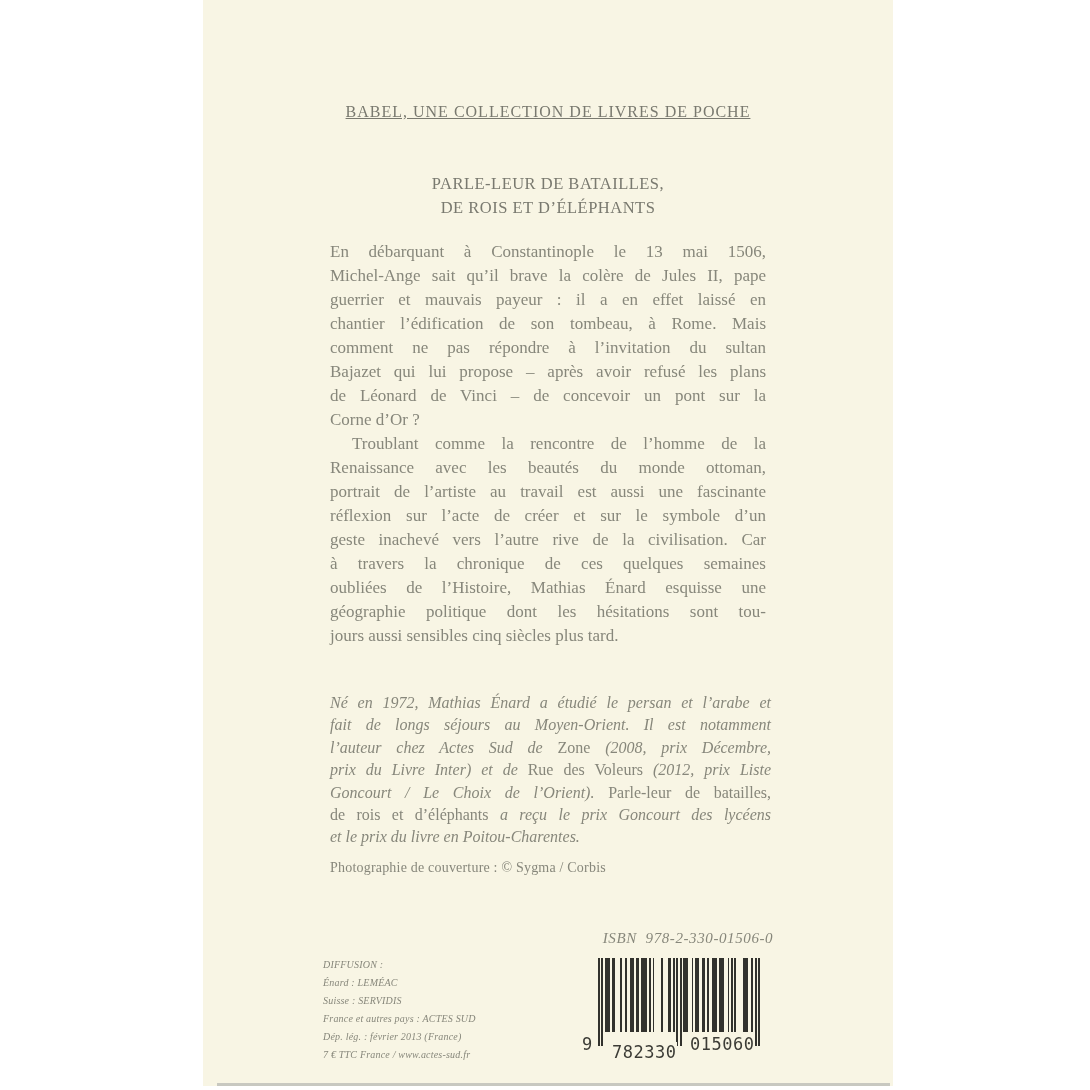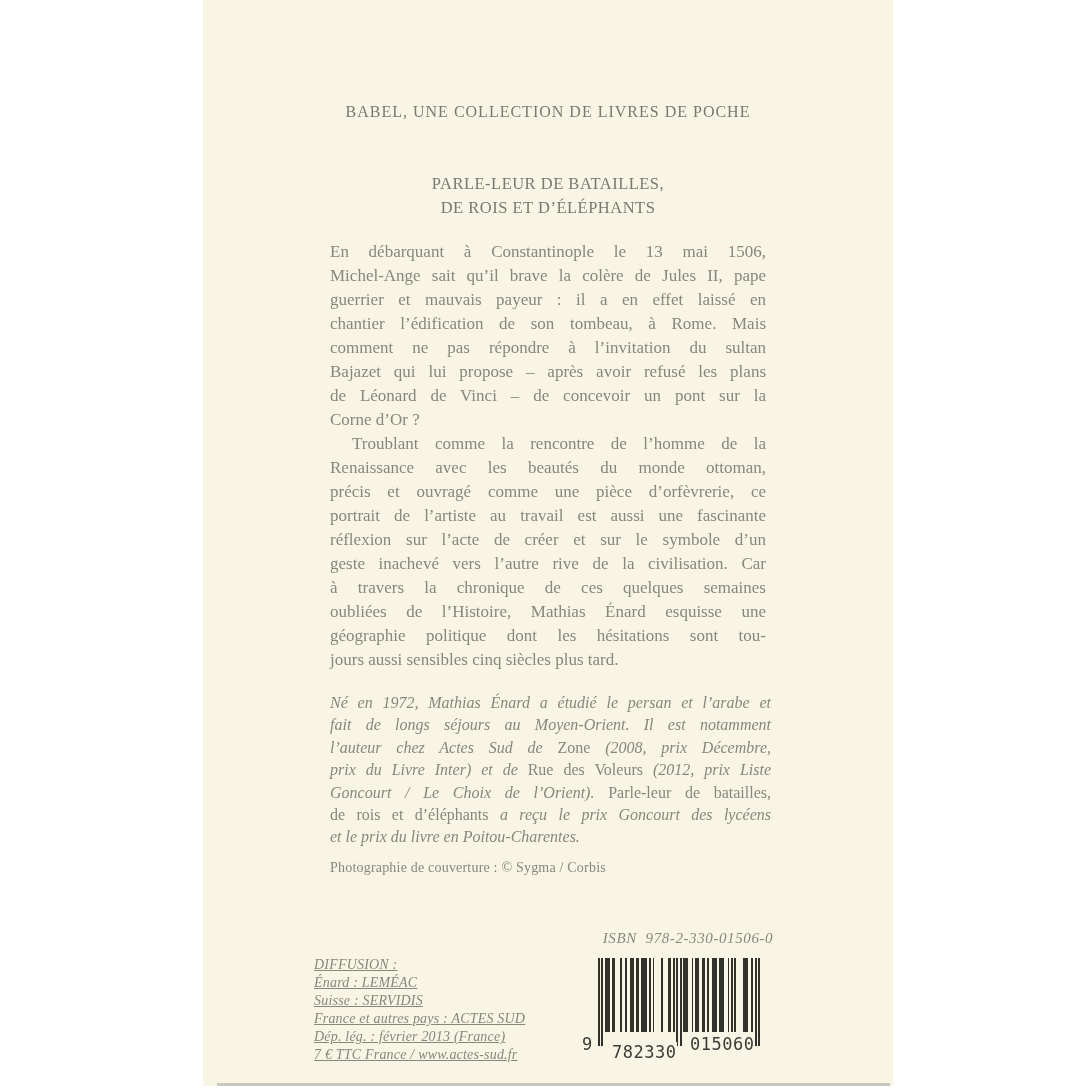--- a/index.html
+++ b/index.html
@@ -23,21 +23,21 @@
     position:absolute;left:203px;top:0;width:690px;height:1086px;
     background:var(--cover-bg);
   }
   .cover-bottom-edge{
     position:absolute;left:14px;right:3px;bottom:0;height:3px;
     background:var(--edge);
   }
   .collection-header{
     position:absolute;top:103px;left:0;width:100%;
     text-align:center;font-size:16px;letter-spacing:1px;
-    color:var(--heading);white-space:nowrap;
+    color:var(--heading);white-space:nowrap;text-decoration:underline;
   }
   .book-title{
     position:absolute;top:172px;left:0;width:100%;
     text-align:center;font-size:16.5px;line-height:24px;letter-spacing:0.5px;
     color:var(--heading);
   }
   .synopsis{
     position:absolute;top:240px;left:127px;width:436px;
     font-size:17px;line-height:24px;color:var(--text);
   }
@@ -65,23 +65,23 @@
   .barcode-wrap svg{display:block;width:162px;height:88px;shape-rendering:crispEdges;}
   .barcode-digits{
     position:absolute;top:76px;left:0;width:100%;height:20px;
     font-family:"DejaVu Sans Mono",monospace;
     font-size:17px;letter-spacing:0.5px;color:var(--digits);
   }
   .barcode-digits .d0{position:absolute;left:-16px;top:0;}
   .barcode-digits .d1{position:absolute;left:13px;top:8px;background:var(--cover-bg);padding:0 1px;}
   .barcode-digits .d2{position:absolute;left:91px;top:0;background:var(--cover-bg);padding:0 1px;}
   .distribution{
-    position:absolute;top:956px;left:111px;
-    font-style:italic;font-size:14px;line-height:18px;
-    color:var(--text);letter-spacing:0.2px;text-decoration:underline;
+    position:absolute;top:956px;left:120px;
+    font-style:italic;font-size:10px;line-height:18px;
+    color:var(--text);letter-spacing:0.2px;
   }
 </style>
 </head>
 <body>
 
 <div class="cover">
 
   <div class="collection-header">BABEL, UNE COLLECTION DE LIVRES DE POCHE</div>
 
   <div class="book-title">
@@ -93,21 +93,20 @@
     <div class="jl">En débarquant à Constantinople le 13 mai 1506,</div>
     <div class="jl">Michel-Ange sait qu’il brave la colère de Jules II, pape</div>
     <div class="jl">guerrier et mauvais payeur : il a en effet laissé en</div>
     <div class="jl">chantier l’édification de son tombeau, à Rome. Mais</div>
     <div class="jl">comment ne pas répondre à l’invitation du sultan</div>
     <div class="jl">Bajazet qui lui propose – après avoir refusé les plans</div>
     <div class="jl">de Léonard de Vinci – de concevoir un pont sur la</div>
     <div class="jl last">Corne d’Or ?</div>
     <div class="jl indent">Troublant comme la rencontre de l’homme de la</div>
     <div class="jl">Renaissance avec les beautés du monde ottoman,</div>
-    <div class="jl">précis et ouvragé comme une pièce d’orfèvrerie, ce</div>
     <div class="jl">portrait de l’artiste au travail est aussi une fascinante</div>
     <div class="jl">réflexion sur l’acte de créer et sur le symbole d’un</div>
     <div class="jl">geste inachevé vers l’autre rive de la civilisation. Car</div>
     <div class="jl">à travers la chronique de ces quelques semaines</div>
     <div class="jl">oubliées de l’Histoire, Mathias Énard esquisse une</div>
     <div class="jl">géographie politique dont les hésitations sont tou-</div>
     <div class="jl last">jours aussi sensibles cinq siècles plus tard.</div>
   </div>
 
   <div class="bio">

